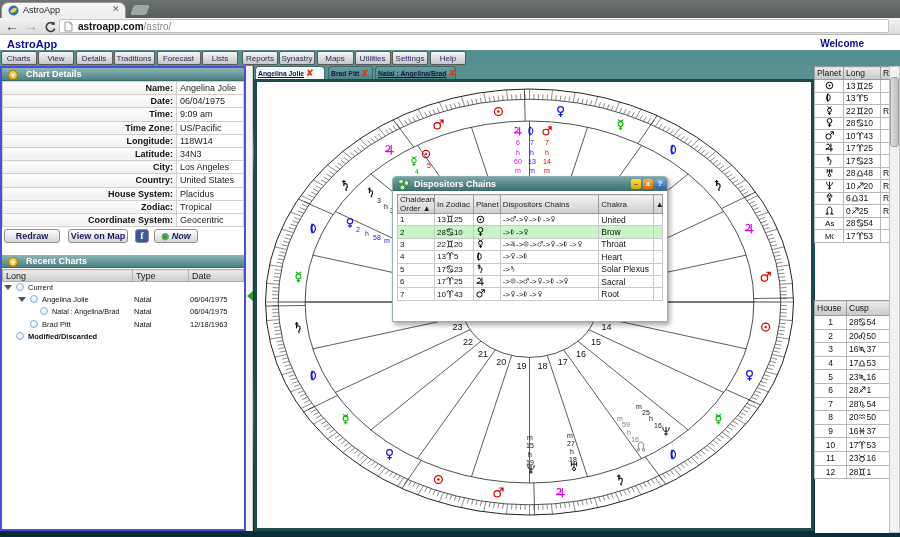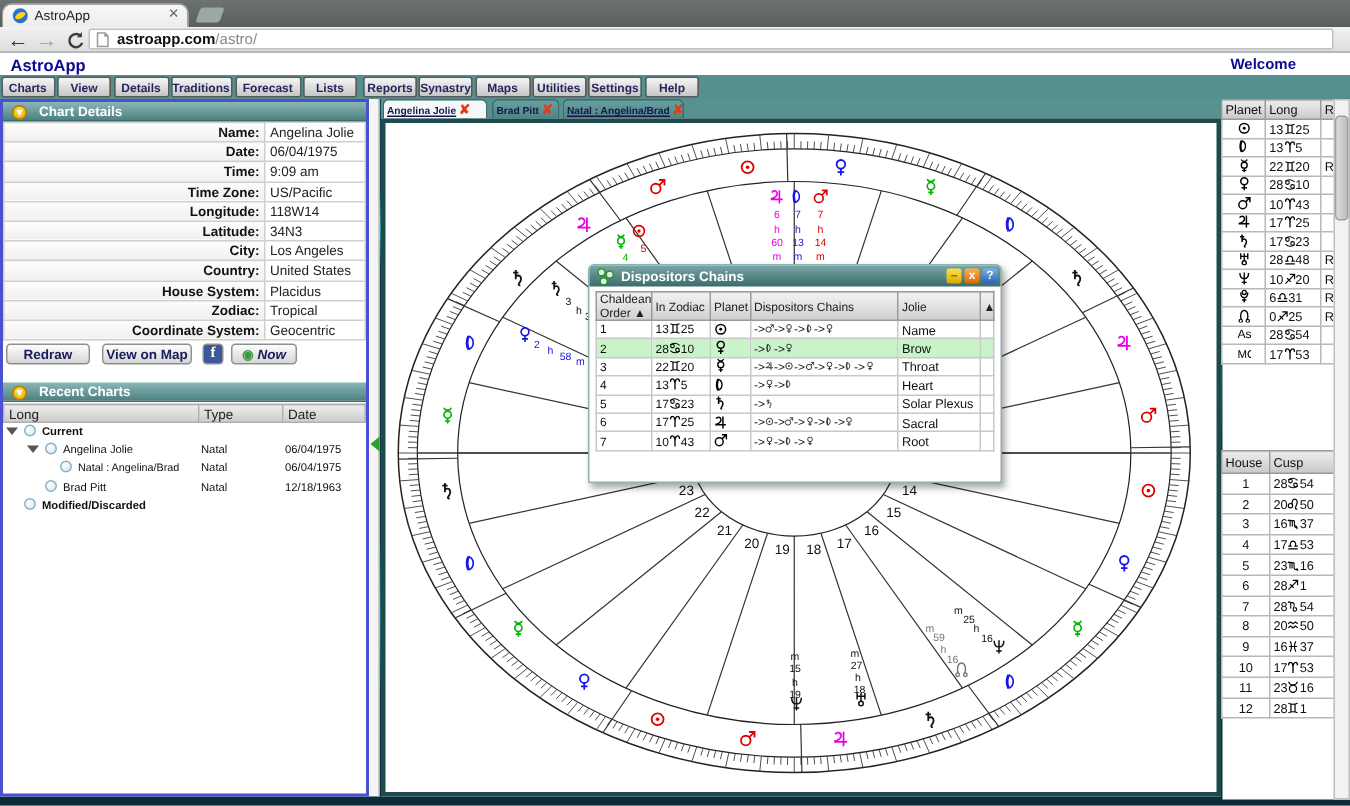--- a/index.html
+++ b/index.html
@@ -16,21 +16,21 @@
 .btab{left:1px;top:2px;width:125px;height:16px;background:linear-gradient(#f8f8f8,#ececec);border-radius:7px 7px 0 0;border:1px solid #9a9a9a;border-bottom:none}
 .btab .t{position:absolute;left:21px;top:2px;font-size:9px;color:#222}
 .btab .x{position:absolute;left:110px;top:1px;font-size:9px;color:#666}
 .stub{left:132px;top:5px;width:16px;height:10px;background:#9ba8a3;border-radius:2px;transform:skewX(-20deg)}
 .toolbar{left:0;top:18px;width:900px;height:17px;background:linear-gradient(#f2f2f2,#dddddd);border-bottom:1px solid #b9b9b9}
 .addr{left:59px;top:18.5px;width:830px;height:14.5px;background:#fff;border:1px solid #c2c2c2;border-radius:2px;font-size:10px;color:#222;padding:0px 4px 0 18px;line-height:13px}
 .approw{left:0;top:35px;width:900px;height:17px;background:#fff}
 .appname{left:7px;top:38px;font-size:11px;font-weight:bold;color:#0b0b8f}
 .welcome{right:36px;top:38px;font-size:10px;font-weight:bold;color:#0b0b8f}
 .menubar{left:0;top:50px;width:900px;height:16px;background:#559090}
-.mbtn{position:absolute;top:1px;height:14px;background:linear-gradient(#f6f6f6,#c6c6c6);border:1px solid #5a5a5a;border-radius:2px;font-size:8px;font-weight:bold;color:#26265e;text-align:center;line-height:13px}
+.mbtn{position:absolute;top:1px;height:14px;background:linear-gradient(#f6f6f6,#c6c6c6);border:1px solid #5a5a5a;border-radius:2px;font-size:8px;font-weight:normal;color:#26265e;text-align:center;line-height:13px}
 .lpanel{left:0;top:66px;width:246px;height:465px;background:#fff;border:2px solid #4a50d0}
 .phead{position:relative;height:13px;background:linear-gradient(#8cb6b6,#4c8181);border-bottom:1px solid #3a6c6c;color:#fff;font-size:9px;font-weight:bold;line-height:13px}
 .phead .ic{position:absolute;left:6px;top:1.5px;width:10px;height:10px;border-radius:5px;background:radial-gradient(circle at 50% 35%,#ffe14d,#e8a800);border:1px solid #b37f00;color:#fff;font-size:7px;text-align:center;line-height:9px}
 .phead .tt{margin-left:24px}
 table.det{border-collapse:collapse;width:100%;table-layout:fixed}
 table.det td{border:1px solid #cfcfcf;font-size:9px;height:13.2px;padding:0 3px;background:linear-gradient(#fdfdfd,#f0f0f0)}
 table.det td.l{width:174px;text-align:right;font-weight:bold;color:#111}
 table.det td.v{color:#222;background:#fff}
 .btnrow{position:relative;height:17px;margin-top:2px}
 .gbtn{position:absolute;top:0;height:14px;background:linear-gradient(#fefefe,#d5d5d5);border:1px solid #8f8f8f;border-radius:3px;font-size:9px;font-weight:bold;color:#1a1a5e;text-align:center;line-height:12px}
@@ -262,21 +262,21 @@
         <tr>
           <th style="width:130px">Long</th>
           <th style="width:56px">Type</th>
           <th>Date</th>
         </tr>
       </tbody>
     </table>
     <div class="trow">
       <span class="tri" style="position:absolute;left:2px;top:3px"></span>
       <span class="circ" style="position:absolute;left:14px;top:1px"></span>
-      <span style="position:absolute;left:26px;top:1px;font-weight:bold">Current</span>
+      <span style="position:absolute;left:26px;top:1px;font-weight:normal">Current</span>
     </div>
     <div class="trow">
       <span class="tri" style="position:absolute;left:16px;top:3px"></span>
       <span class="circ" style="position:absolute;left:28px;top:1px"></span>
       <span style="position:absolute;left:40px;top:1px;font-weight:normal">Angelina Jolie</span>
       <span style="position:absolute;left:132px;top:1px">Natal</span>
       <span style="position:absolute;left:188px;top:1px">06/04/1975</span>
     </div>
     <div class="trow">
       <span class="circ" style="position:absolute;left:38px;top:1px"></span>
@@ -415,41 +415,41 @@
         <circle cx="9.5" cy="5" r="2.4" fill="#d8f5d8" stroke="#2e8a2e"></circle>
         <circle cx="5.5" cy="9.5" r="2.4" fill="#d8f5d8" stroke="#2e8a2e"></circle>
       </svg><span class="tt">Dispositors Chains</span><div class="dbtn" style="right:26px;background:linear-gradient(#ffe14d,#d8a800);color:#7a5a00">–</div><div class="dbtn" style="right:14px;background:linear-gradient(#ffb14d,#d86a00);color:#fff">x</div><div class="dbtn" style="right:2px;background:linear-gradient(#7ab2e8,#2a62b8);color:#fff">?</div></div>
     <table class="dtab">
       <tbody>
         <tr>
           <th style="width:36px">Chaldean Order ▲</th>
           <th style="width:38px">In Zodiac</th>
           <th style="width:26px">Planet</th>
           <th style="width:96px">Dispositors Chains</th>
-          <th style="width:53px">Jolie</th>
+          <th style="width:53px">Chakra</th>
           <th style="width:9px">▲</th>
         </tr>
         <tr>
           <td>1</td>
           <td>13<svg width="8" height="8" style="vertical-align:-1px" color="#000">
               <use href="#g-gemini"></use>
             </svg>25</td>
           <td><svg width="9" height="9" style="vertical-align:-1px" color="#000">
               <use href="#g-sun"></use>
             </svg></td>
           <td>-&gt;<svg width="6" height="6" style="vertical-align:0px" color="#333">
               <use href="#g-mars"></use>
             </svg>-&gt;<svg width="6" height="6" style="vertical-align:0px" color="#333">
               <use href="#g-venus"></use>
             </svg>-&gt;<svg width="6" height="6" style="vertical-align:0px" color="#333">
               <use href="#g-moon"></use>
             </svg>-&gt;<svg width="6" height="6" style="vertical-align:0px" color="#333">
               <use href="#g-venus"></use>
             </svg></td>
-          <td style="font-size:8.5px">Name</td>
+          <td style="font-size:8.5px">United</td>
           <td></td>
         </tr>
         <tr class="grn">
           <td>2</td>
           <td>28<svg width="8" height="8" style="vertical-align:-1px" color="#000">
               <use href="#g-cancer"></use>
             </svg>10</td>
           <td><svg width="9" height="9" style="vertical-align:-1px" color="#000">
               <use href="#g-venus"></use>
             </svg></td>

